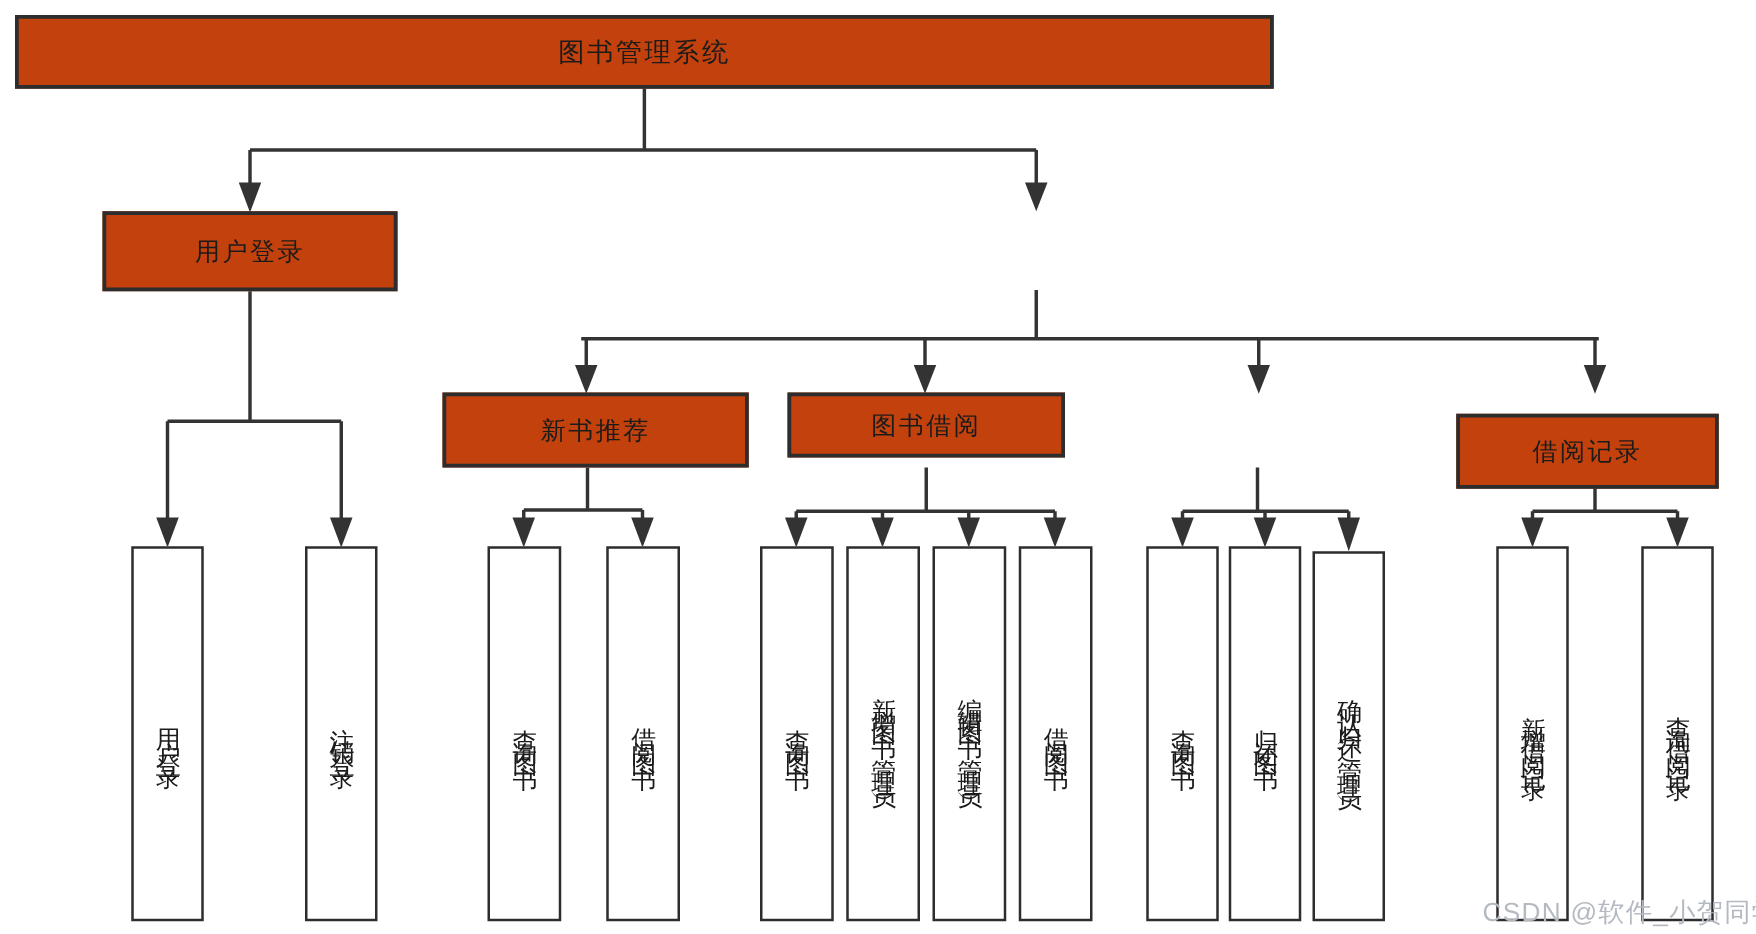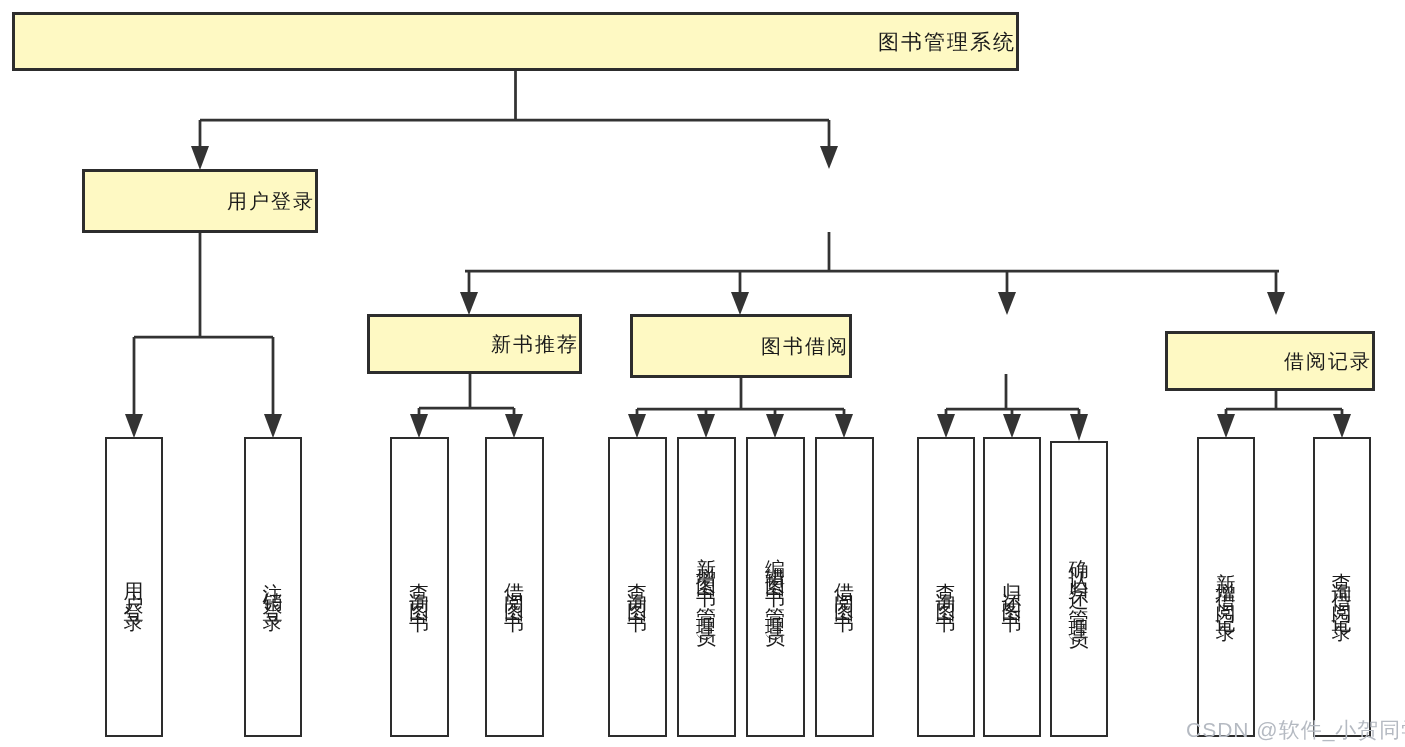--- a/index.html
+++ b/index.html
@@ -16,22 +16,22 @@
     width:1405px;height:747px;
     background:var(--background);
     overflow:hidden;
   }
   #wires{position:absolute;left:0;top:0;width:1405px;height:747px;}
   #wires path{stroke:var(--line);stroke-width:2.75;fill:none;}
   #wires polygon{fill:var(--line);stroke:none;}
   .hbox{
     position:absolute;
     border:3px solid var(--border);
-    background:#fef9c3;
-    display:flex;align-items:center;justify-content:flex-end;
+    background:#c2410c;
+    display:flex;align-items:center;justify-content:center;
     box-sizing:border-box;
   }
   .hbox span{
     font-size:20px;letter-spacing:2px;color:var(--text);white-space:nowrap;
   }
   .hbox.root span{font-size:21px;}
   .vbox{
     position:absolute;
     border:2.5px solid var(--border);
     background:#ffffff;
@@ -98,24 +98,24 @@
   </svg>
 
   <div class="hbox root" style="left:12px;top:12px;width:1007px;height:59px">
     <span>图书管理系统</span>
   </div>
 
   <div class="hbox" style="left:82px;top:169px;width:236px;height:64px">
     <span>用户登录</span>
   </div>
 
-  <div class="hbox" style="left:367px;top:314px;width:215px;height:60px">
+  <div class="hbox" style="left:354px;top:314px;width:245px;height:60px">
     <span>新书推荐</span>
   </div>
-  <div class="hbox" style="left:630px;top:314px;width:222px;height:64px">
+  <div class="hbox" style="left:630px;top:314px;width:222px;height:52px">
     <span>图书借阅</span>
   </div>
   <div class="hbox" style="left:1165px;top:331px;width:210px;height:60px">
     <span>借阅记录</span>
   </div>
 
   <div class="vbox" style="left:105px;top:437px;width:58px;height:300px">
     <span class="vtext">用户登录</span>
   </div>
   <div class="vbox" style="left:244px;top:437px;width:58px;height:300px">

